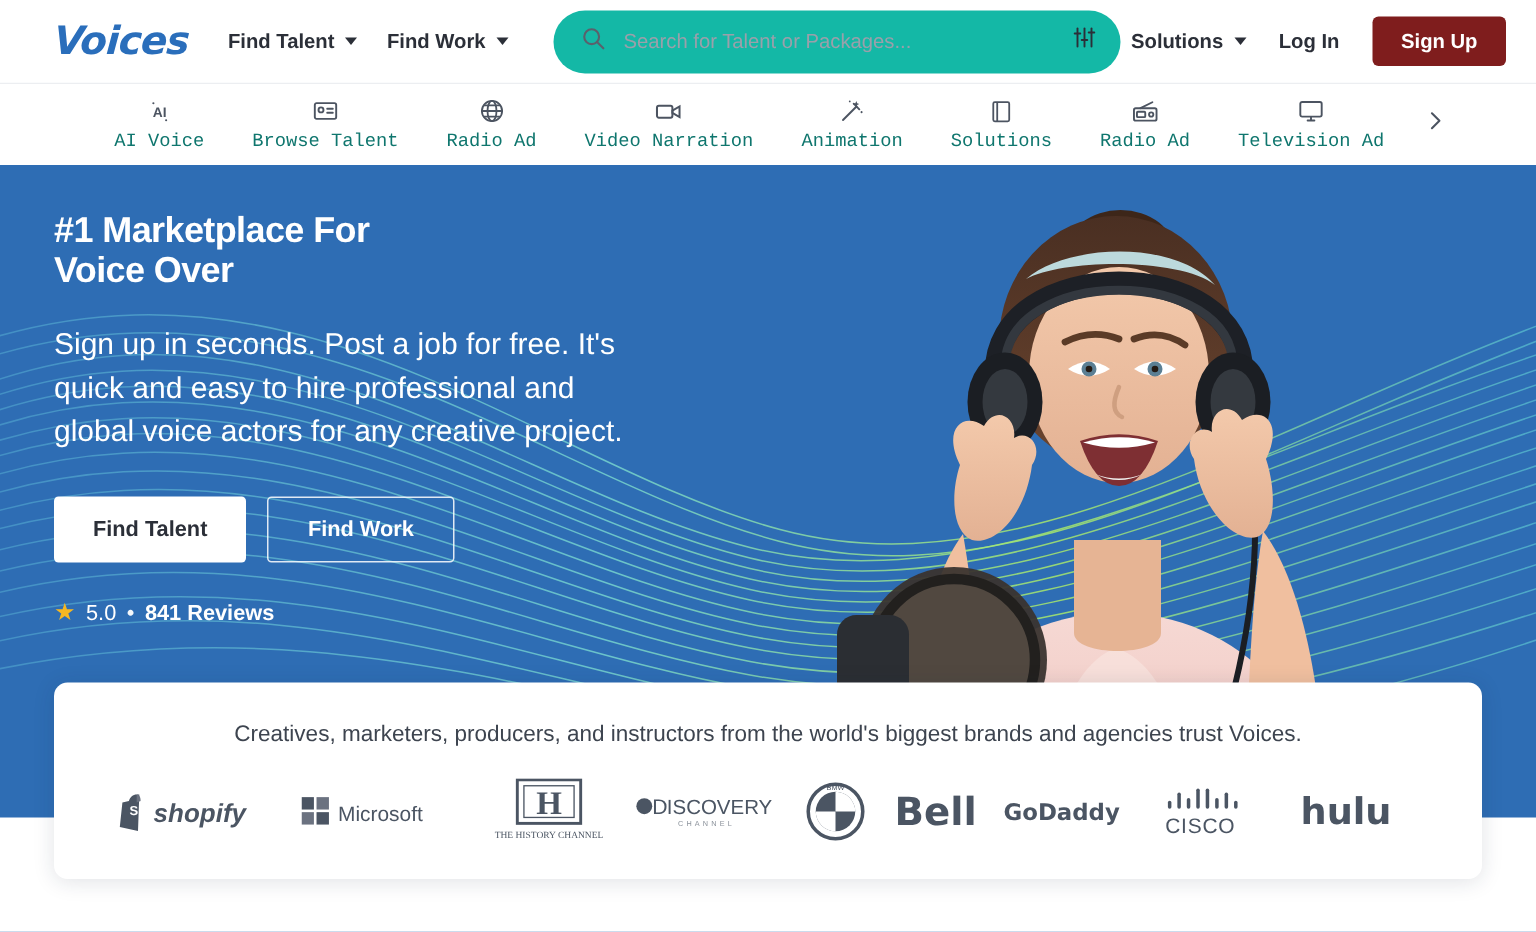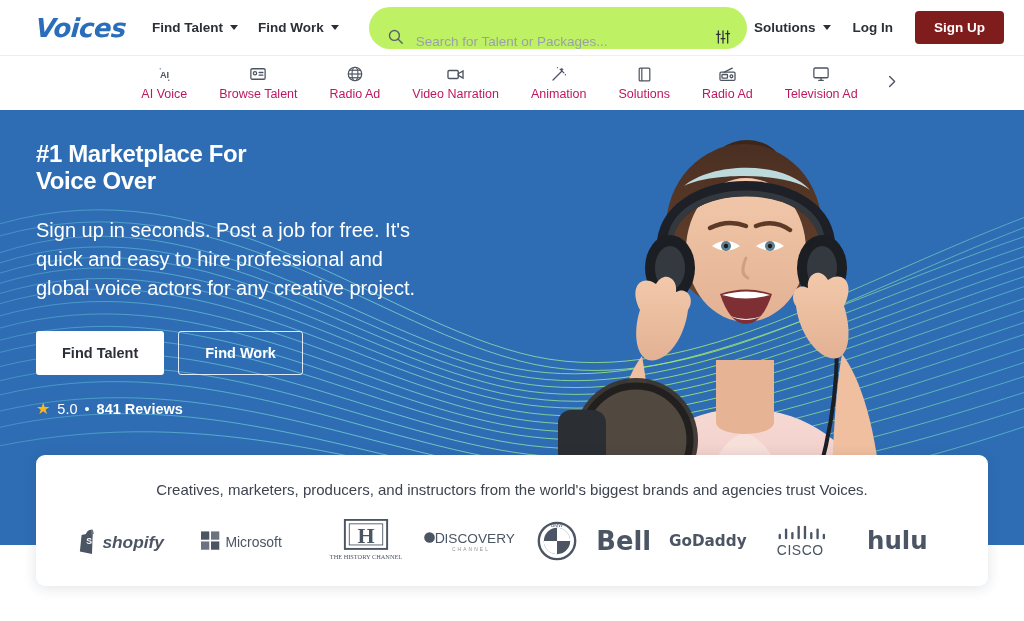--- a/index.html
+++ b/index.html
@@ -43,24 +43,24 @@
     border-left: 4.5px solid transparent;
     border-right: 4.5px solid transparent;
     border-top: 5.5px solid #2b2f38;
     display: inline-block;
   }
   .searchwrap {
     flex: 0 0 auto;
     width: 378px;
     height: 42px;
     margin-left: 10px;
-    background: #bef264;
+    background: #14b8a6;
     border-radius: 22px;
     display: flex;
-    align-items: flex-end;
+    align-items: center;
     padding: 0 16px 0 18px;
     gap: 12px;
   }
   .searchwrap input {
     flex: 1;
     border: none; outline: none; background: transparent;
     font-size: 13.5px; color: #3b3f48;
     font-family: "Liberation Sans", sans-serif;
   }
   .searchwrap input::placeholder { color: #9aa0aa; }
@@ -97,21 +97,21 @@
     gap: 0px;
     padding: 0 22px;
     z-index: 20;
   }
   .cat {
     display: flex; flex-direction: column; align-items: center;
     gap: 4px; cursor: pointer; min-width: 0;
     padding: 0 16px;
   }
   .cat .ico { height: 18px; display: flex; align-items: center; justify-content: center; color: #4c5461; }
-  .cat .lbl { font-size: 12.5px; color: #be185d; white-space: nowrap; }
+  .cat .lbl { font-size: 12.5px; color: #0f766e; white-space: nowrap; font-family: Liberation Mono, monospace; }
   .catnext {
     margin-left: 6px; cursor: pointer; color: #4c5461;
     display: flex; align-items: center; height: 100%;
     padding-left: 4px;
   }
 
   
   .hero {
     position: relative;
     height: 435px;

